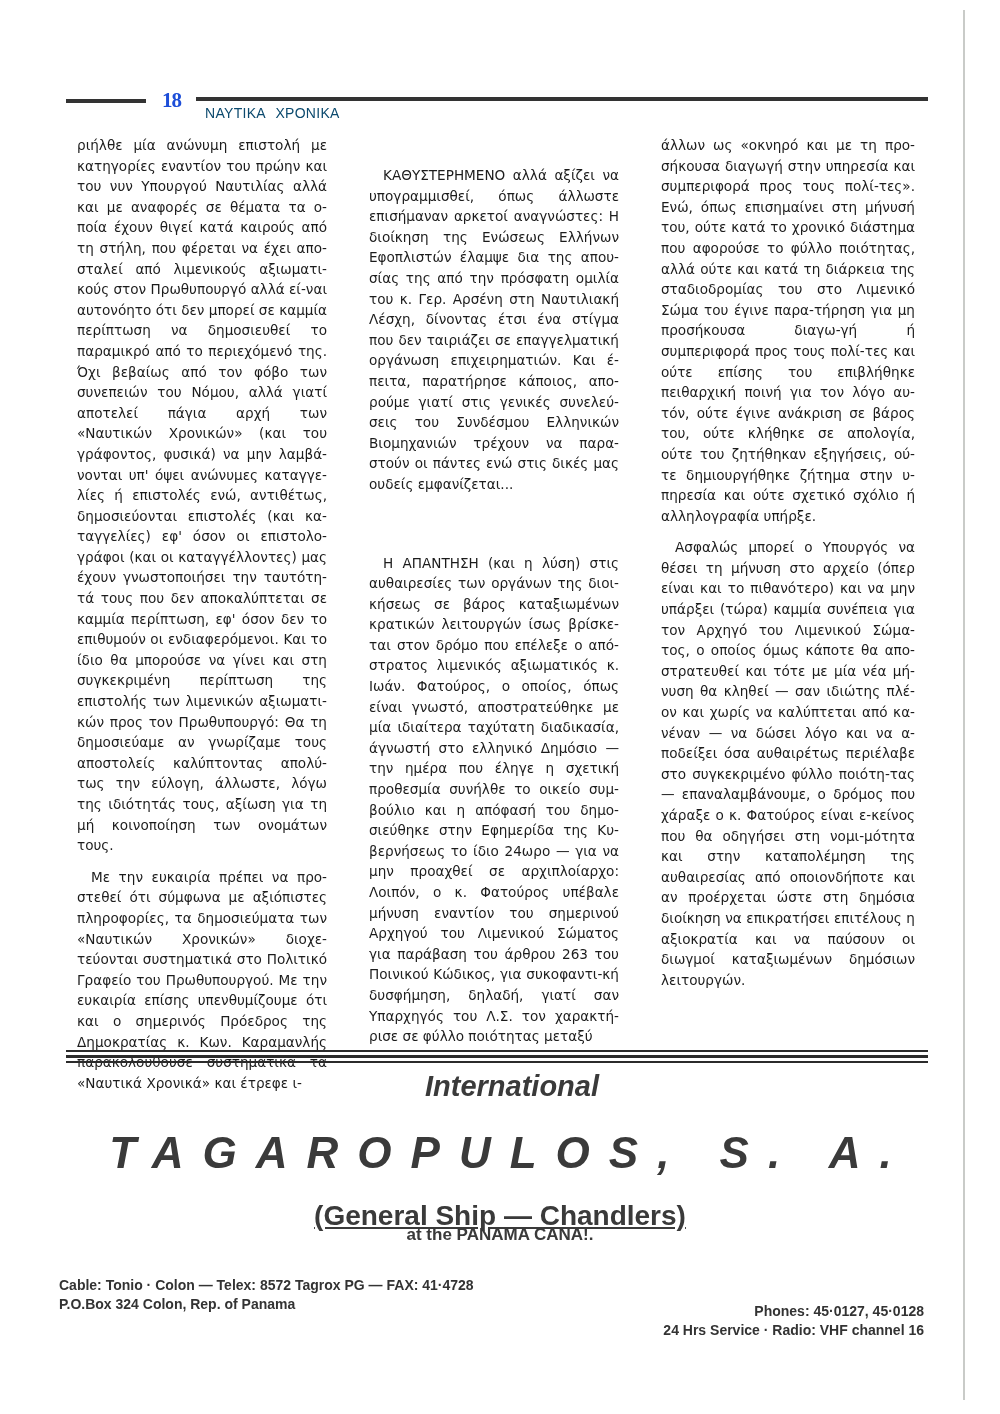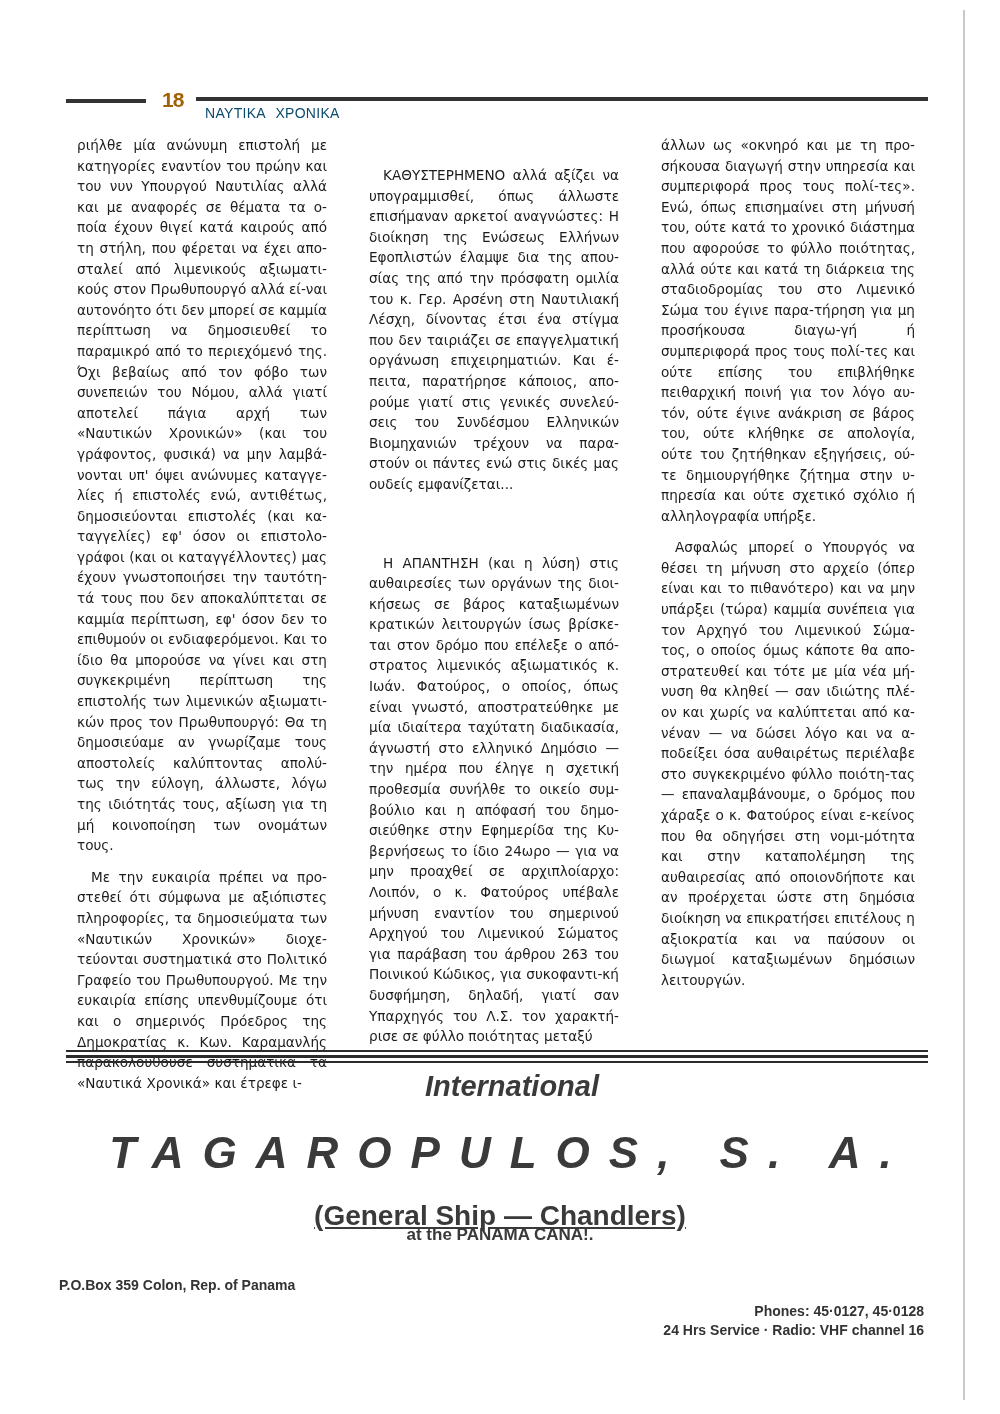--- a/index.html
+++ b/index.html
@@ -3,21 +3,21 @@
 <meta charset="utf-8">
 <style>
   html, body { margin: 0; padding: 0; }
   body {
     width: 1000px; height: 1414px; background: #ffffff; position: relative; overflow: hidden;
     font-family: "DejaVu Sans", sans-serif; color: #1c1c1c;
   }
   .page-edge { position: absolute; left: 963px; top: 10px; width: 2px; height: 1390px; background: #c9cbc8; }
   .header { position: absolute; left: 66px; top: 88px; width: 860px; height: 34px; }
   .hdr-rule-left { position: absolute; left: 0; top: 11px; width: 80px; height: 4px; background: #333; }
-  .page-number { position: absolute; left: 96px; top: 0px; font-family: Liberation Sans, sans-serif; font-weight: bold; font-size: 21px; color: #a16207; letter-spacing: -1px; }
+  .page-number { position: absolute; left: 96px; top: 0px; font-family: Liberation Serif, serif; font-weight: bold; font-size: 21px; color: #1d4ed8; letter-spacing: -1px; }
   .hdr-rule-right { position: absolute; left: 130px; top: 9px; width: 732px; height: 4px; background: #333; }
   .magazine-title { position: absolute; left: 139px; top: 17px; font-family: "Liberation Sans", sans-serif; font-size: 14px; color: #0c4a6e; word-spacing: 6px; letter-spacing: 0.3px; }
 
   .columns { position: absolute; top: 124px; left: 66px; width: 876px; height: 935px; }
   .col { position: absolute; top: 0; width: 272px; font-size: 13.6px; line-height: 20.6px; text-align: justify; }
   .col1 { left: 0; }
   .col2 { left: 292px; }
   .col3 { left: 584px; width: 276px; }
   .col p { margin: 11px; }
   .col p.indent { text-indent: 14px; }
@@ -67,18 +67,19 @@
 <div class="sep sep1"></div>
 <div class="sep sep2"></div>
 <div class="sep sep3"></div>
 
 <div class="ad ad-international">International</div>
 <div class="ad ad-company">TAGAROPULOS, S. A.</div>
 <div class="ad ad-tagline1">(General Ship — Chandlers)</div>
 <div class="ad ad-tagline2">at the PANAMA CANA!.</div>
 
 <div class="ad-contact">
-  <div>P.O.Box 359 Colon, Rep. of Panama</div>
+  <div>Cable: Tonio · Colon — Telex: 8572 Tagrox PG — FAX: 41·4728</div>
+  <div>P.O.Box 324 Colon, Rep. of Panama</div>
 </div>
 <div class="ad-phones">
   <div>Phones: 45·0127, 45·0128</div>
   <div>24 Hrs Service · Radio: VHF channel 16</div>
 </div>
 
 </body></html>

